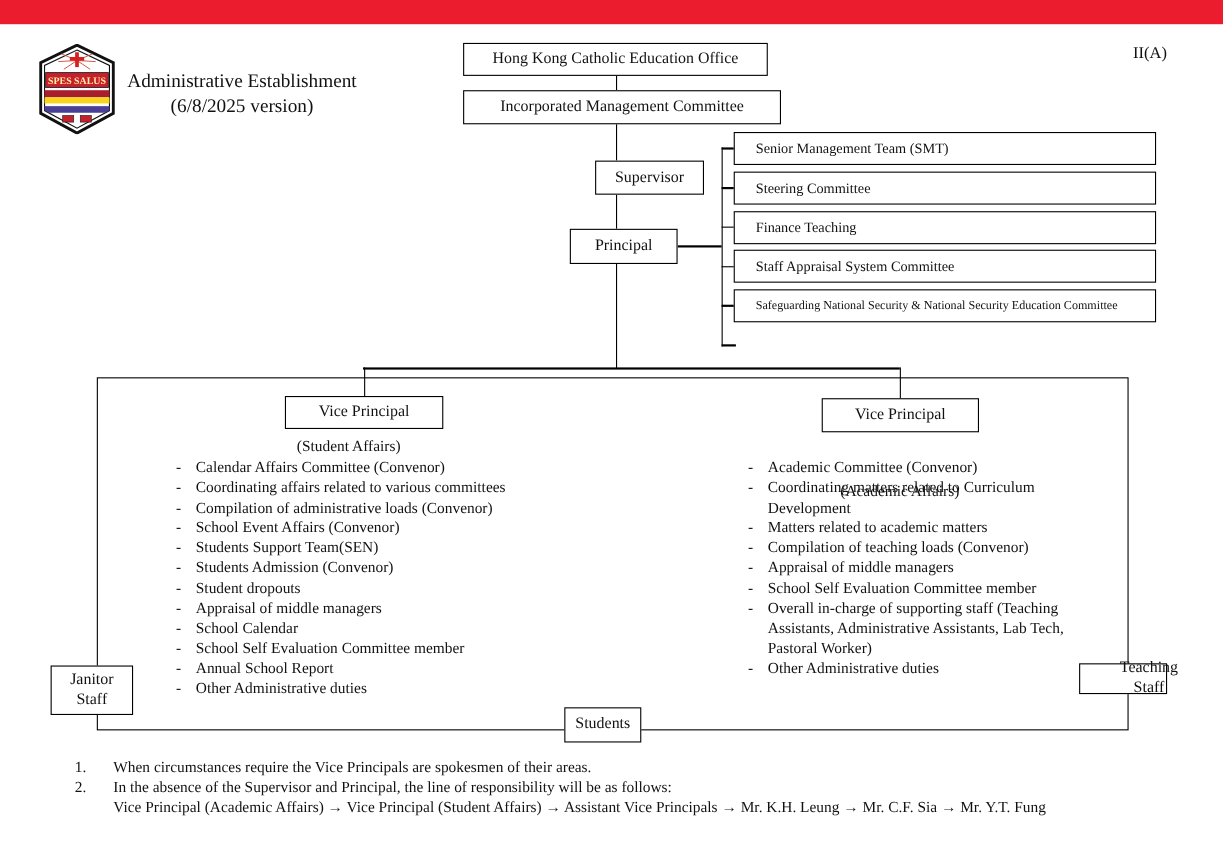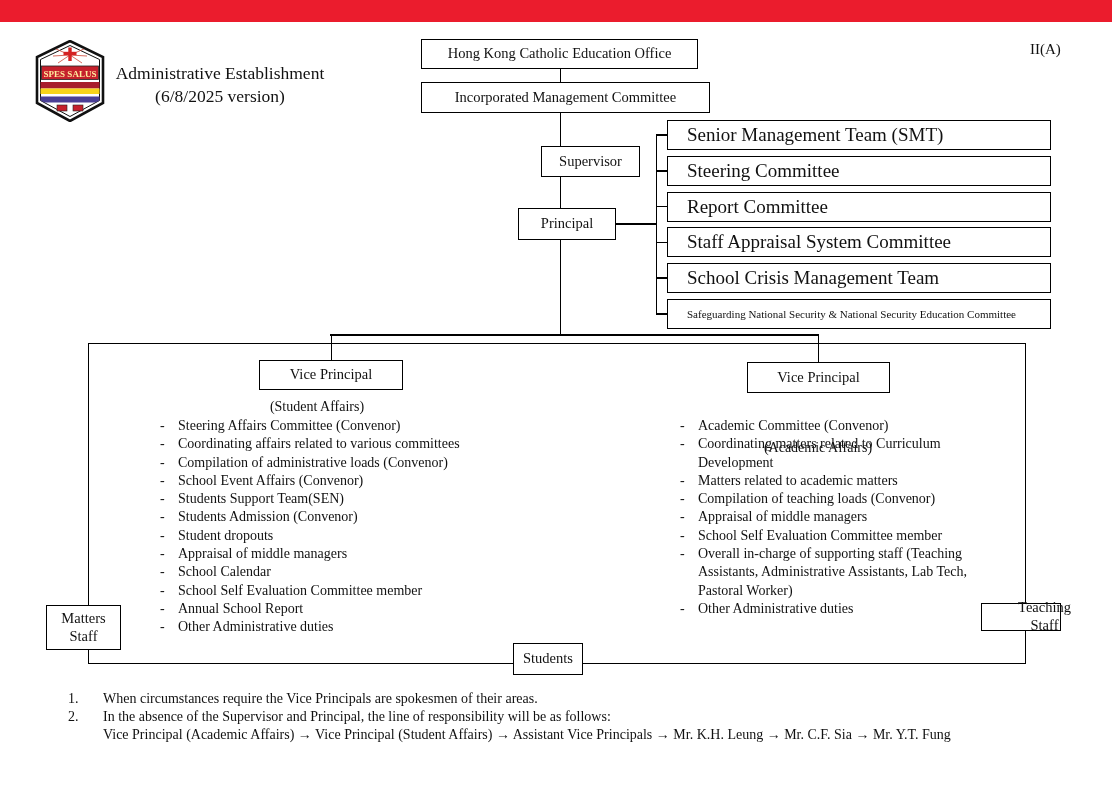--- a/index.html
+++ b/index.html
@@ -14,21 +14,21 @@
     font-weight:normal; font-size:17.5px; line-height:23px; }
   .docref { position:absolute; left:1030px; top:41px; width:70px; font-size:15px; }
 
   .obox { position:absolute; background:#fff; border:1.5px solid #000;
     display:flex; flex-direction:column; align-items:center; justify-content:center;
     text-align:center; font-size:14.5px; line-height:1.22; z-index:3; }
 
   .committee-col { position:absolute; left:667px; top:120px; width:384px;
     display:flex; flex-direction:column; gap:5.8px; z-index:3; }
   .cbox { background:#fff; border:1.5px solid #000; height:30px;
-    display:flex; align-items:center; padding-left:19px; font-size:19px; }
+    display:flex; align-items:center; padding-left:19px; font-size:13px; }
   .cbox:last-child { font-size:11px; }
 
   .ln { position:absolute; background:#000; z-index:1; }
   .bigrect { position:absolute; left:88px; top:343px; width:938px; height:321px;
     border:1.5px solid #000; z-index:0; }
 
   .subtitle { position:absolute; width:200px; text-align:center; font-size:14px; z-index:2; }
   .duties { position:absolute; font-size:14px; line-height:18.3px; z-index:2; }
   .duty { display:flex; }
   .duty .dash { flex:0 0 23px; padding-left:5px; }
@@ -121,51 +121,48 @@
 
       <div class="cbox">
         <span>Senior Management Team (SMT)</span>
       </div>
 
       <div class="cbox">
         <span>Steering Committee</span>
       </div>
 
       <div class="cbox">
-        <span>Report Committee</span>
+        <span>Finance Teaching</span>
       </div>
 
       <div class="cbox">
         <span>Staff Appraisal System Committee</span>
       </div>
 
-      <div class="cbox">
-        <span>School Crisis Management Team</span>
-      </div>
 
       <div class="cbox">
         <span>Safeguarding National Security &amp; National Security Education Committee</span>
       </div>
     </div>
 
   <div class="obox" style="left:259px; top:360px; width:144px; height:30px;">
     <div>Vice Principal</div>
   </div>
   <div class="subtitle" style="left:217px; top:399px;">(Student Affairs)</div>
 
   <div class="obox" style="left:747px; top:362px; width:143px; height:31px;">
     <div>Vice Principal</div>
   </div>
   <div class="subtitle" style="left:718px; top:400px;margin-top:40px;">(Academic Affairs)</div>
 
   <div class="duties" style="left:155px; top:417px; width:352px;">
 
       <div class="duty">
         <span class="dash">-</span>
-        <span class="txt">Steering Affairs Committee (Convenor)</span>
+        <span class="txt">Calendar Affairs Committee (Convenor)</span>
       </div>
 
       <div class="duty">
         <span class="dash">-</span>
         <span class="txt">Coordinating affairs related to various committees</span>
       </div>
 
       <div class="duty">
         <span class="dash">-</span>
         <span class="txt">Compilation of administrative loads (Convenor)</span>
@@ -254,21 +251,21 @@
         <span class="txt">Overall in-charge of supporting staff (Teaching Assistants, Administrative Assistants, Lab Tech, Pastoral Worker)</span>
       </div>
 
       <div class="duty">
         <span class="dash">-</span>
         <span class="txt">Other Administrative duties</span>
       </div>
     </div>
 
   <div class="obox" style="left:46px; top:605px; width:75px; height:45px;">
-    <div>Matters</div>
+    <div>Janitor</div>
     <div>Staff</div>
   </div>
 
   <div class="obox" style="left:981px; top:603px; width:80px; height:28px;padding-left:47px;">
     <div>Teaching</div>
     <div>Staff</div>
   </div>
 
   <div class="obox" style="left:513px; top:643px; width:70px; height:32px;">
     <div>Students</div>

